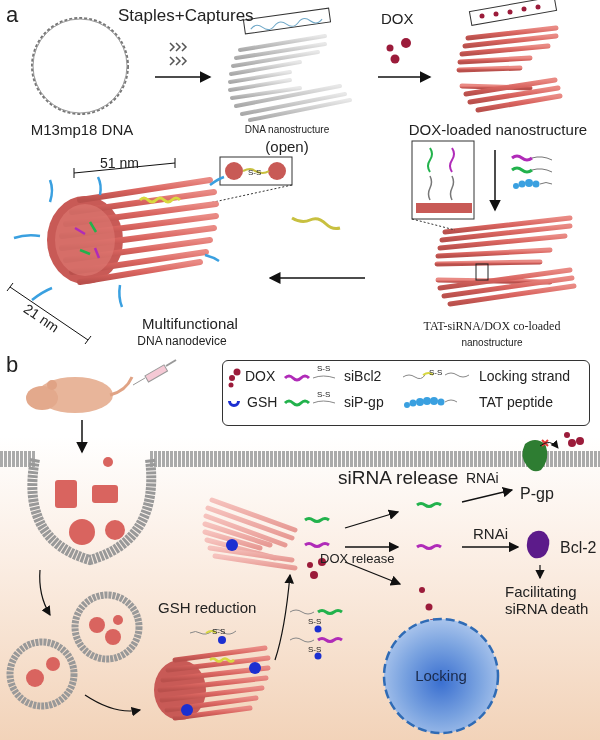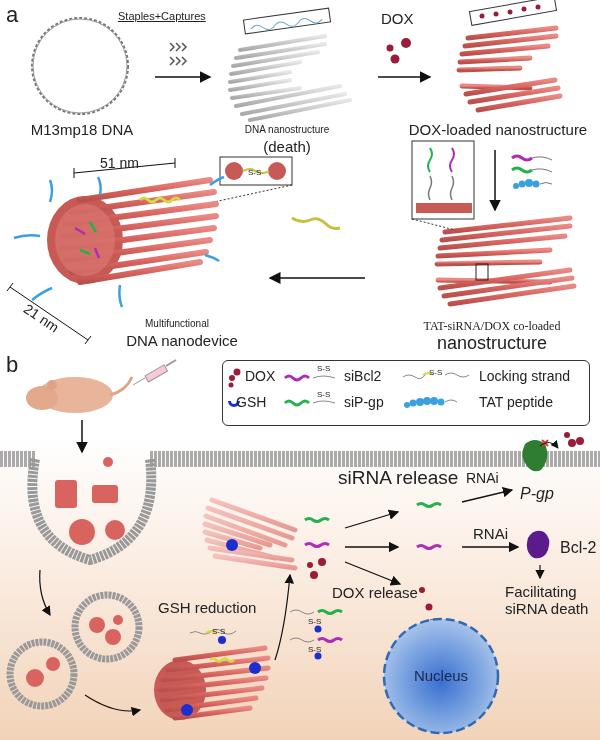--- a/index.html
+++ b/index.html
@@ -324,29 +324,29 @@
     <path d="M290,612 q6,-4 12,0 q6,4 12,0" stroke="#888" fill="none"></path>
     <path d="M318,612 q4,-3 8,0 q4,3 8,0 q4,-3 8,0" stroke="#22b24c" stroke-width="3" fill="none"></path>
     <circle cx="318" cy="629" r="3.5" fill="#1b2fd1"></circle>
     <path d="M290,640 q6,-4 12,0 q6,4 12,0" stroke="#888" fill="none"></path>
     <path d="M318,640 q4,-3 8,0 q4,3 8,0 q4,-3 8,0" stroke="#b02bb8" stroke-width="3" fill="none"></path>
     <circle cx="318" cy="656" r="3.5" fill="#1b2fd1"></circle>
   </g>
 </svg>
 
 <div class="lbl ctr" style="left:82px;top:122px;font-size:15px;">M13mp18 DNA</div>
-<div class="lbl" style="left:118px;top:8px;font-size:11px;text-decoration:underline;">Staples+Captures</div>
+<div class="lbl" style="left:118px;top:8px;font-size:17px;">Staples+Captures</div>
 <div class="lbl ctr" style="left:287px;top:122px;font-size:10px;">DNA nanostructure</div>
-<div class="lbl ctr" style="left:287px;top:139px;font-size:15px;">(death)</div>
+<div class="lbl ctr" style="left:287px;top:139px;font-size:15px;">(open)</div>
 <div class="lbl" style="left:381px;top:11px;font-size:15px;">DOX</div>
 <div class="lbl ctr" style="left:498px;top:122px;font-size:15px;">DOX-loaded nanostructure</div>
 <div class="lbl ctr" style="left:492px;top:318px;font-size:12px;font-family:Liberation Serif, serif;">TAT-siRNA/DOX co-loaded</div>
-<div class="lbl ctr" style="left:492px;top:335px;font-size:18px;">nanostructure</div>
-<div class="lbl ctr" style="left:177px;top:316px;font-size:10px;">Multifunctional</div>
-<div class="lbl ctr" style="left:182px;top:333px;font-size:15px;">DNA nanodevice</div>
+<div class="lbl ctr" style="left:492px;top:335px;font-size:10px;">nanostructure</div>
+<div class="lbl ctr" style="left:190px;top:316px;font-size:15px;">Multifunctional</div>
+<div class="lbl ctr" style="left:182px;top:333px;font-size:12px;">DNA nanodevice</div>
 <div class="lbl" style="left:100px;top:155px;text-align:right;">51 nm</div>
 <div class="lbl" style="left:22px;top:310px;transform:rotate(34deg);">21 nm</div>
 <div class="lbl" style="left:248px;top:165px;font-size:8px;">S-S</div>
 
 <div class="panel-letter" style="left:6px;top:352px;">b</div>
 
 <div class="legend-box">
   <svg width="366" height="64" style="left:0;top:0;">
     <g>
         <circle cx="9" cy="17" r="3" fill="#9b1b3a"></circle>
@@ -371,35 +371,35 @@
         <circle cx="184" cy="44" r="3"></circle>
         <circle cx="190" cy="42" r="3.5"></circle>
         <circle cx="197" cy="41" r="4"></circle>
         <circle cx="204" cy="40" r="4"></circle>
         <circle cx="211" cy="40" r="4"></circle>
         <circle cx="218" cy="41" r="3.5"></circle>
         <path d="M222,41 q6,-4 12,0" stroke="#888" fill="none"></path>
       </g>
   </svg>
   <div class="legend-txt" style="left:22px;top:7px;">DOX</div>
-  <div class="legend-txt" style="left:13px;top:33px;">GSH</div>
+  <div class="legend-txt" style="left:24px;top:33px;">GSH</div>
   <div class="legend-txt" style="left:94px;top:3px;font-size:8px;">S-S</div>
   <div class="legend-txt" style="left:94px;top:29px;font-size:8px;">S-S</div>
   <div class="legend-txt" style="left:206px;top:7px;font-size:8px;">S-S</div>
   <div class="legend-txt" style="left:121px;top:7px;">siBcl2</div>
   <div class="legend-txt" style="left:121px;top:33px;">siP-gp</div>
   <div class="legend-txt" style="left:256px;top:7px;">Locking strand</div>
   <div class="legend-txt" style="left:256px;top:33px;">TAT peptide</div>
 </div>
 
 <div class="lbl" style="left:338px;top:470px;font-size:19px;">siRNA release</div>
 <div class="lbl" style="left:466px;top:470px;">RNAi</div>
-<div class="lbl" style="left:520px;top:486px;font-size:16px;font-style:italic;">P-gp</div>
+<div class="lbl" style="left:520px;top:486px;font-size:16px;">P-gp</div>
 <div class="lbl" style="left:473px;top:526px;font-size:15px;">RNAi</div>
 <div class="lbl" style="left:560px;top:540px;font-size:16px;">Bcl-2</div>
-<div class="lbl" style="left:320px;top:585px;font-size:15px;margin-left:12px;">DOX release</div>
+<div class="lbl" style="left:320px;top:551px;font-size:13px;">DOX release</div>
 <div class="lbl" style="left:158px;top:600px;font-size:15px;">GSH reduction</div>
 <div class="lbl" style="left:505px;top:584px;font-size:15px;">Facilitating</div>
 <div class="lbl" style="left:505px;top:601px;font-size:15px;">siRNA death</div>
-<div class="lbl ctr" style="left:441px;top:668px;font-size:15px;color:#1a2a4a;">Nucleus</div>
+<div class="lbl ctr" style="left:441px;top:668px;font-size:15px;color:#1a2a4a;">Locking</div>
 <div class="lbl" style="left:212px;top:624px;font-size:8px;">S-S</div>
 <div class="lbl" style="left:308px;top:614px;font-size:8px;">S-S</div>
 <div class="lbl" style="left:308px;top:642px;font-size:8px;">S-S</div>
 
 </body></html>

